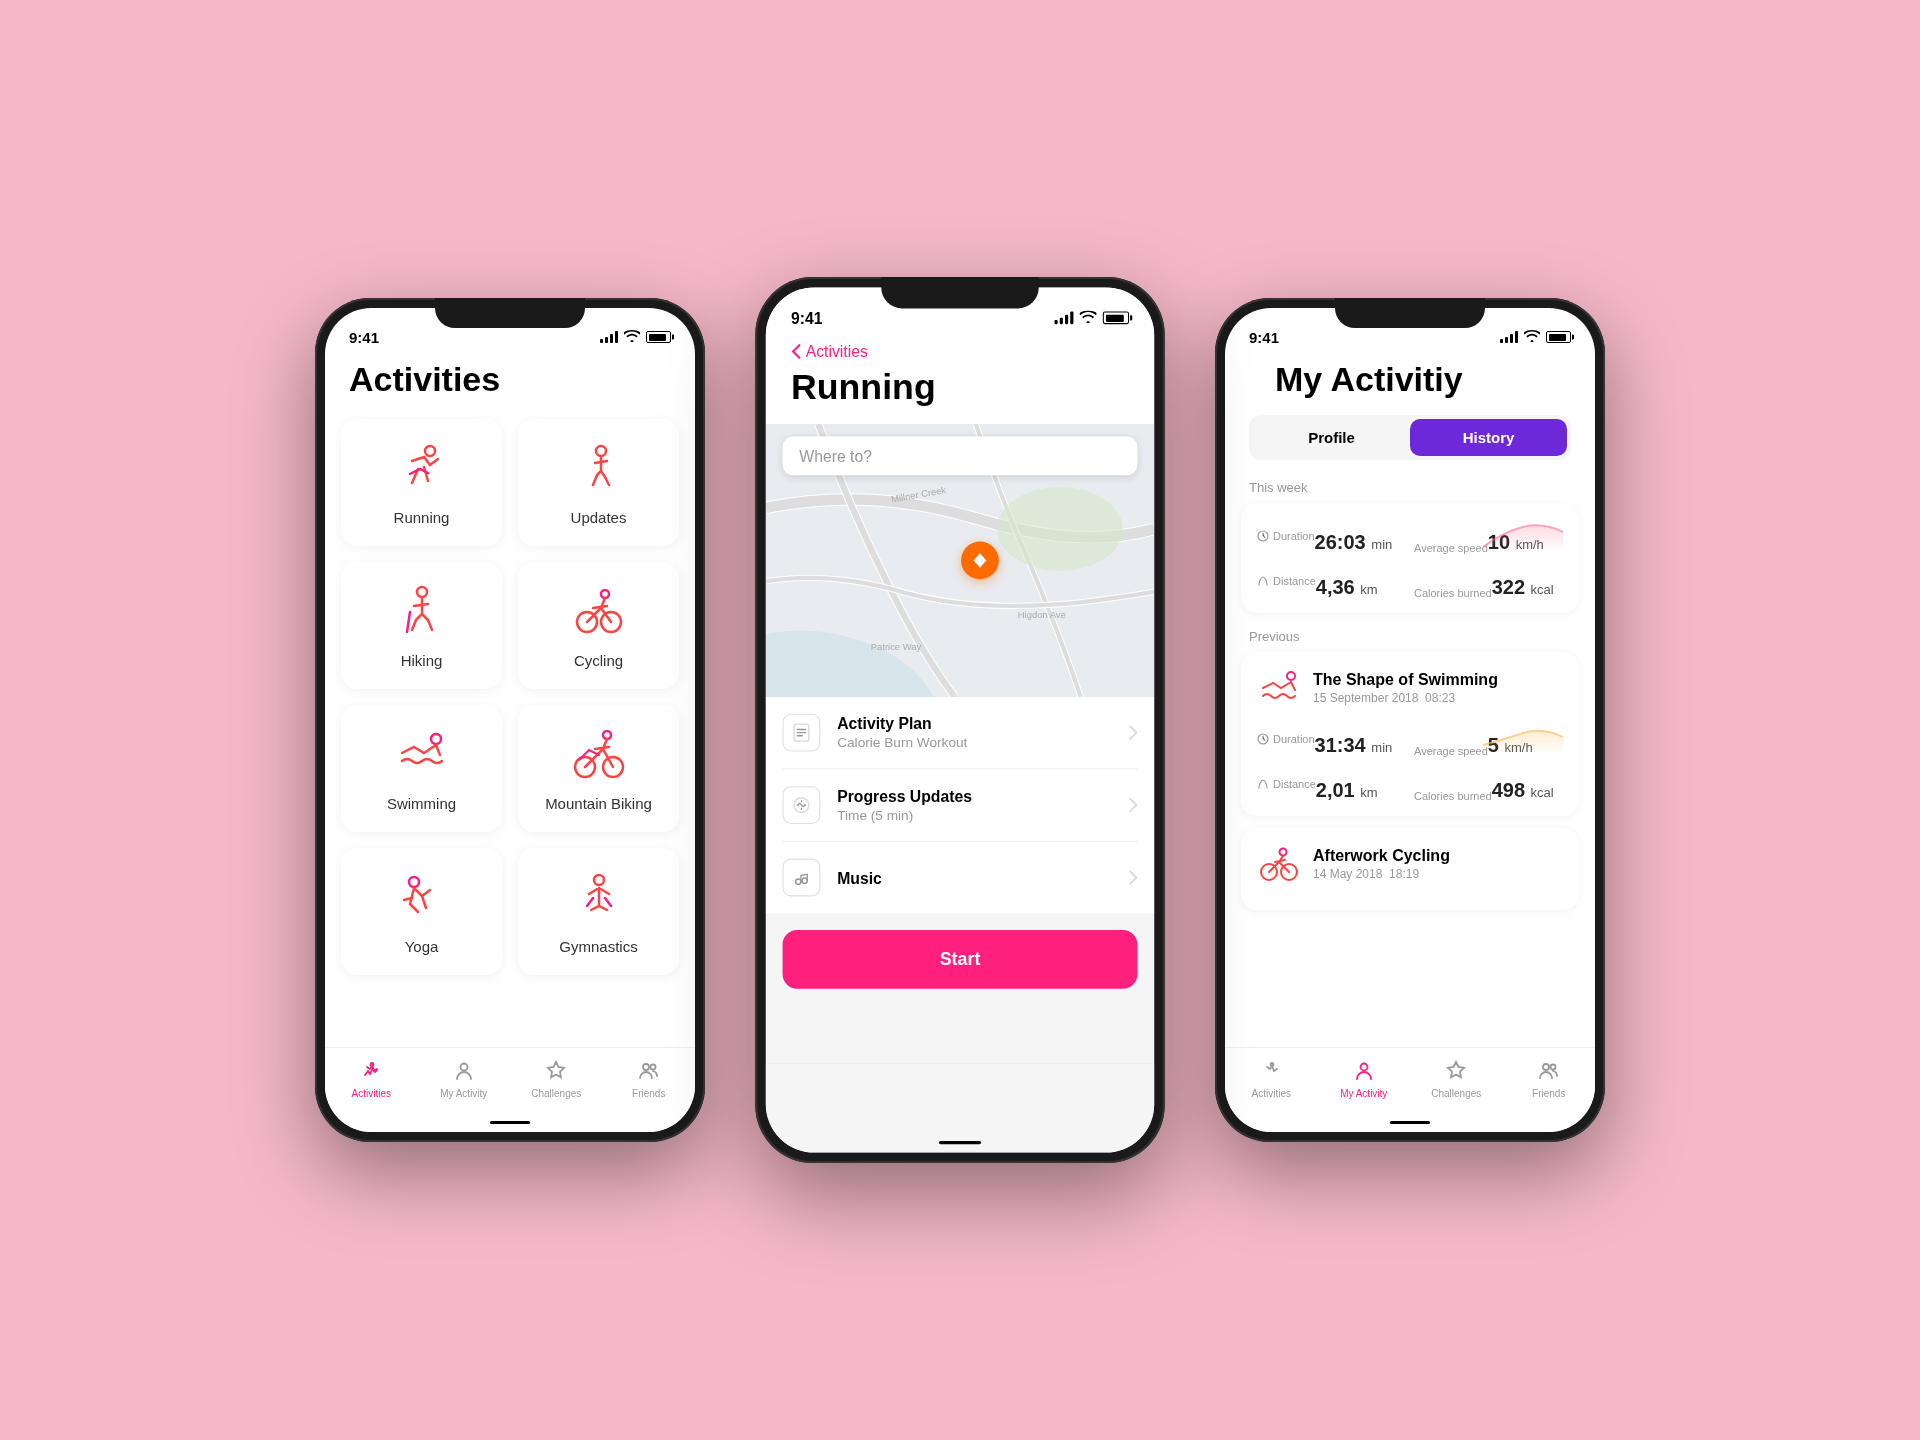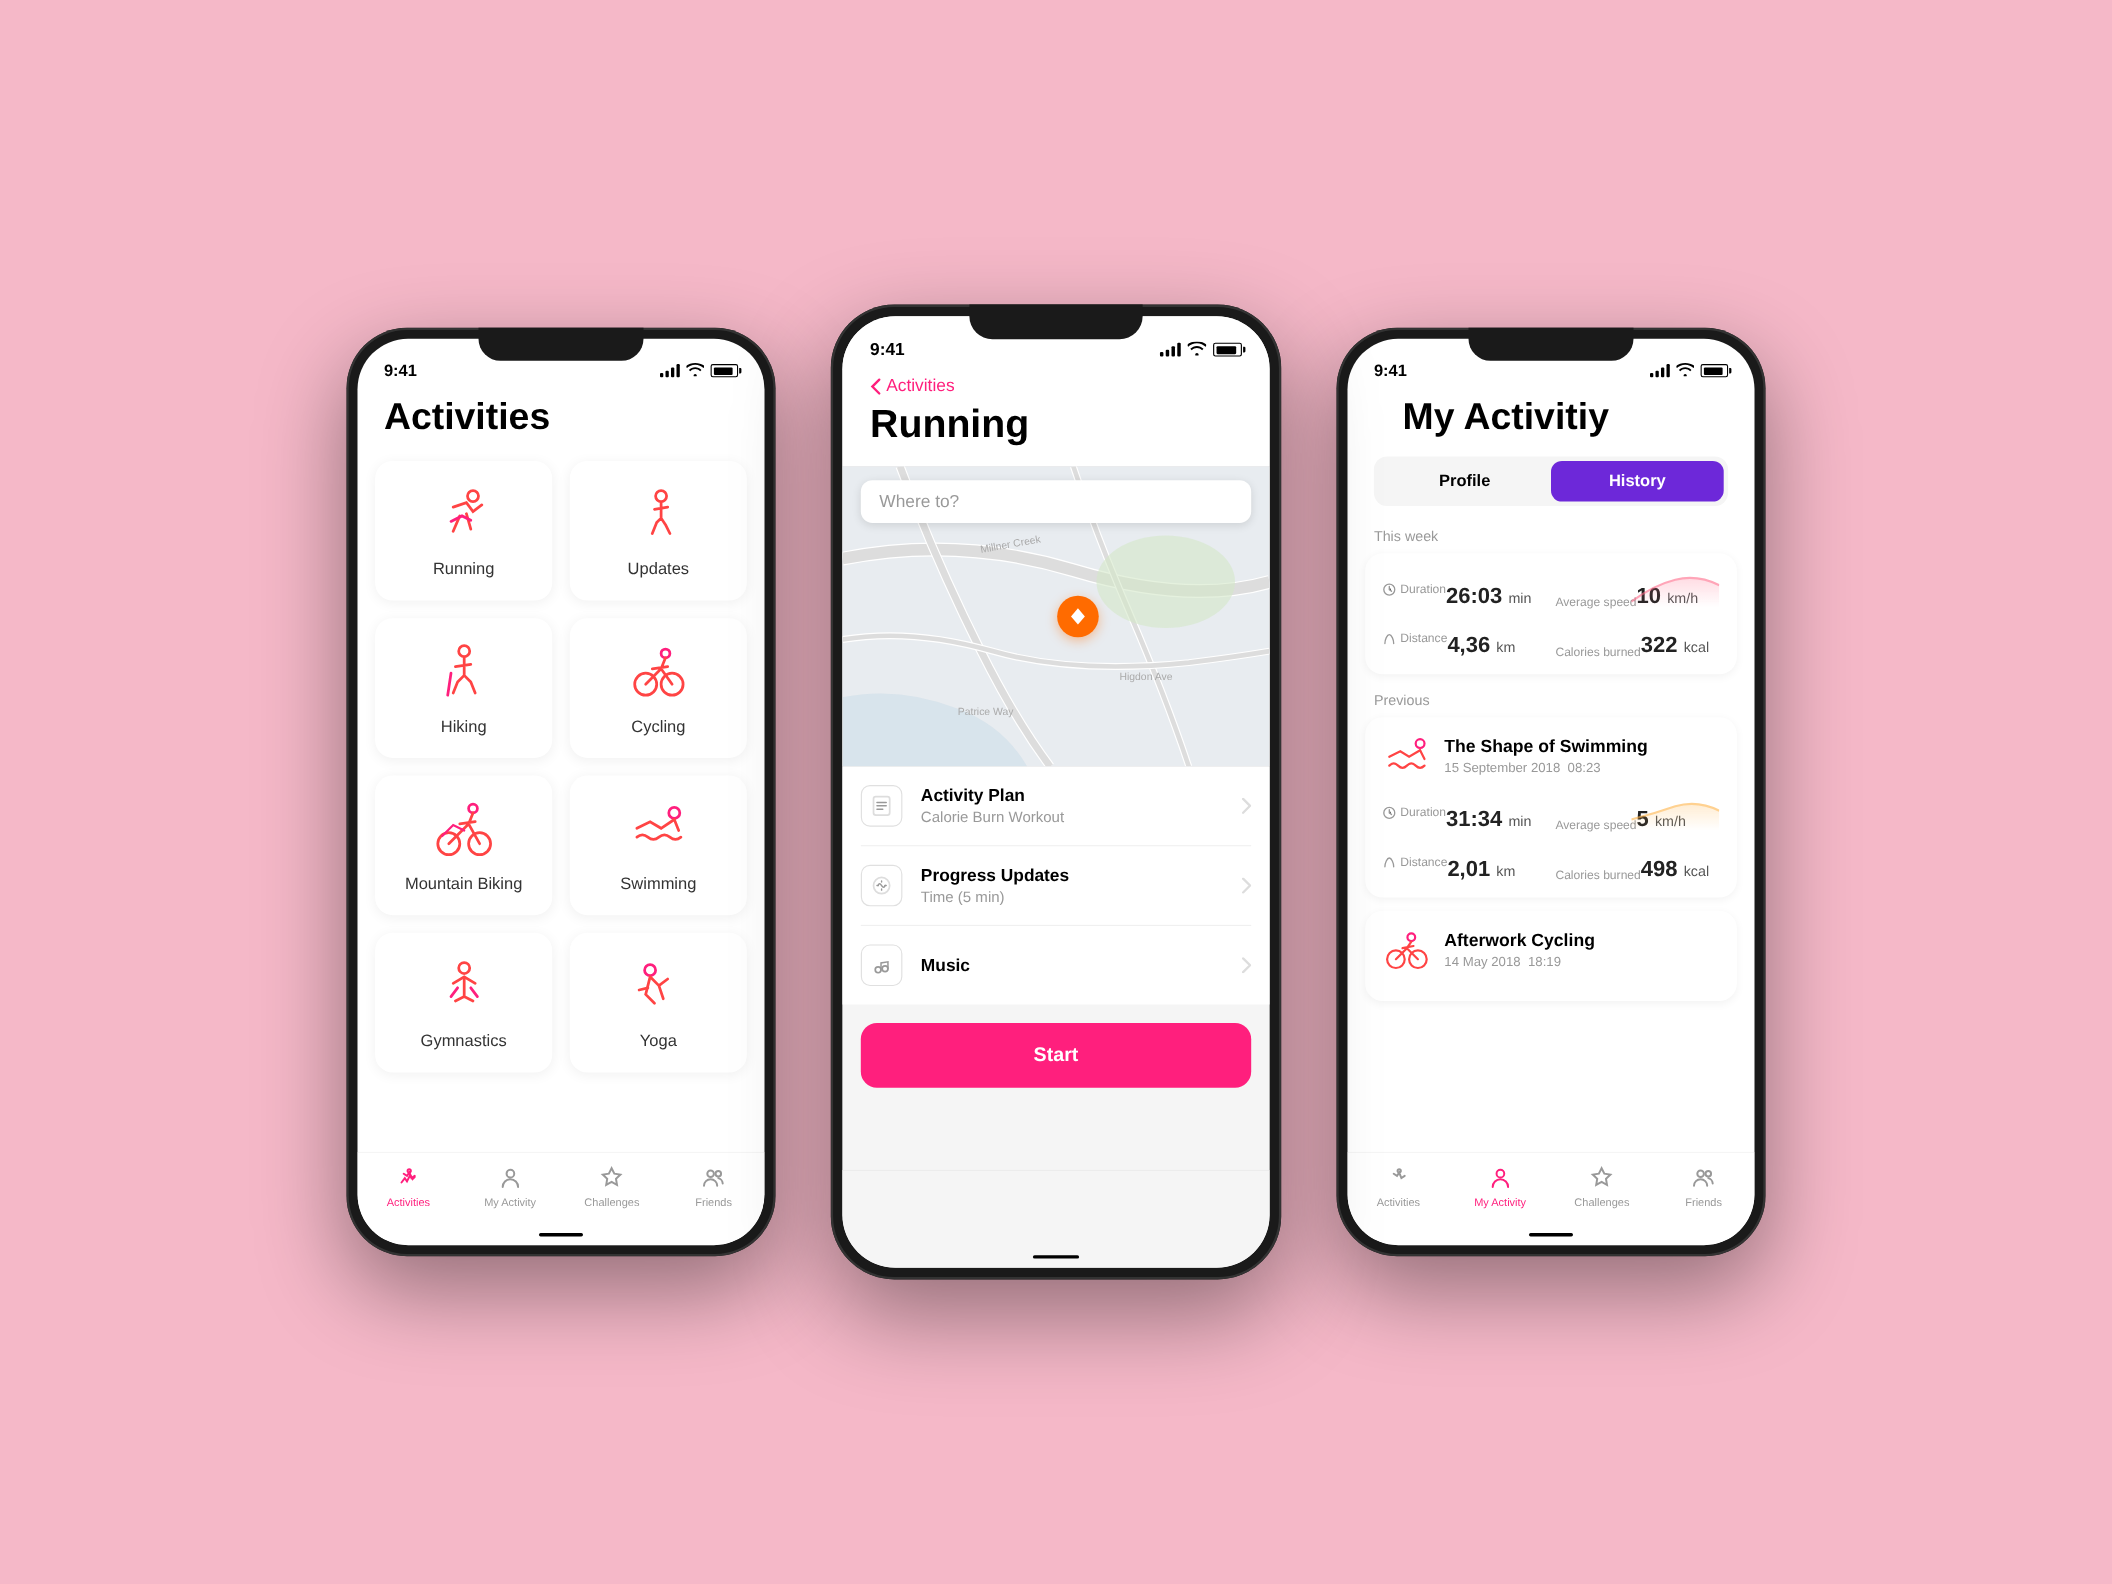--- a/index.html
+++ b/index.html
@@ -541,62 +541,62 @@
               <circle cx="36" cy="12" r="4" stroke="#FF1F7D" stroke-width="2.5" fill="none"></circle>
               <path d="M36 16 L32 26 L18 40 M32 26 L42 40 M24 26 L38 24" stroke="#FF4444" stroke-width="2.5" stroke-linecap="round" fill="none"></path>
             </svg>
           </div>
           <span class="activity-label">Cycling</span>
         </div>
 
         <div class="activity-item">
           <div class="activity-icon">
             <svg viewBox="0 0 60 60" fill="none">
+              <circle cx="44" cy="14" r="5" stroke="#FF1F7D" stroke-width="2.5" fill="none"></circle>
+              <path d="M10 28 L22 22 L32 28 L44 20" stroke="#FF4444" stroke-width="2.5" stroke-linecap="round" fill="none"></path>
+              <path d="M10 36 Q15 32 20 36 Q25 40 30 36 Q35 32 40 36 Q45 40 50 36" stroke="#FF4444" stroke-width="2.5" stroke-linecap="round" fill="none"></path>
+              <path d="M44 20 L48 30" stroke="#FF4444" stroke-width="2.5" stroke-linecap="round" fill="none"></path>
+            </svg>
+          </div>
+          <span class="activity-label">Swimming</span>
+        </div>
+
+        <div class="activity-item">
+          <div class="activity-icon">
+            <svg viewBox="0 0 60 60" fill="none">
               <circle cx="16" cy="42" r="10" stroke="#FF4444" stroke-width="2.5" fill="none"></circle>
               <circle cx="44" cy="42" r="10" stroke="#FF4444" stroke-width="2.5" fill="none"></circle>
               <circle cx="38" cy="10" r="4" stroke="#FF1F7D" stroke-width="2.5" fill="none"></circle>
               <path d="M38 14 L34 24 L16 42 M34 24 L44 42 M26 24 L40 22" stroke="#FF4444" stroke-width="2.5" stroke-linecap="round" fill="none"></path>
               <path d="M10 35 L20 25 L30 30" stroke="#FF1F7D" stroke-width="2" stroke-linecap="round" fill="none"></path>
             </svg>
           </div>
           <span class="activity-label">Mountain Biking</span>
         </div>
 
         <div class="activity-item">
           <div class="activity-icon">
             <svg viewBox="0 0 60 60" fill="none">
-              <circle cx="44" cy="14" r="5" stroke="#FF1F7D" stroke-width="2.5" fill="none"></circle>
-              <path d="M10 28 L22 22 L32 28 L44 20" stroke="#FF4444" stroke-width="2.5" stroke-linecap="round" fill="none"></path>
-              <path d="M10 36 Q15 32 20 36 Q25 40 30 36 Q35 32 40 36 Q45 40 50 36" stroke="#FF4444" stroke-width="2.5" stroke-linecap="round" fill="none"></path>
-              <path d="M44 20 L48 30" stroke="#FF4444" stroke-width="2.5" stroke-linecap="round" fill="none"></path>
-            </svg>
-          </div>
-          <span class="activity-label">Swimming</span>
+              <circle cx="22" cy="14" r="5" stroke="#FF1F7D" stroke-width="2.5" fill="none"></circle>
+              <path d="M22 20 L18 36 L26 44M22 20 L30 28M30 28 L38 22 M30 28 L34 40" stroke="#FF4444" stroke-width="2.5" stroke-linecap="round" fill="none"></path>
+              <path d="M12 32 L20 30" stroke="#FF4444" stroke-width="2.5" stroke-linecap="round" fill="none"></path>
+            </svg>
+          </div>
+          <span class="activity-label">Yoga</span>
         </div>
 
         <div class="activity-item">
           <div class="activity-icon">
             <svg viewBox="0 0 60 60" fill="none">
               <circle cx="30" cy="12" r="5" stroke="#FF4444" stroke-width="2.5" fill="none"></circle>
               <path d="M20 26 L30 20 L40 26M30 20 L30 38M22 42 L30 38 L38 42" stroke="#FF4444" stroke-width="2.5" stroke-linecap="round" fill="none"></path>
               <path d="M24 30 L18 38M36 30 L42 38" stroke="#FF1F7D" stroke-width="2.5" stroke-linecap="round" fill="none"></path>
             </svg>
           </div>
           <span class="activity-label">Gymnastics</span>
-        </div>
-
-        <div class="activity-item">
-          <div class="activity-icon">
-            <svg viewBox="0 0 60 60" fill="none">
-              <circle cx="22" cy="14" r="5" stroke="#FF1F7D" stroke-width="2.5" fill="none"></circle>
-              <path d="M22 20 L18 36 L26 44M22 20 L30 28M30 28 L38 22 M30 28 L34 40" stroke="#FF4444" stroke-width="2.5" stroke-linecap="round" fill="none"></path>
-              <path d="M12 32 L20 30" stroke="#FF4444" stroke-width="2.5" stroke-linecap="round" fill="none"></path>
-            </svg>
-          </div>
-          <span class="activity-label">Yoga</span>
         </div>
 
       </div>
 
       <div class="bottom-nav">
         <div class="nav-item">
           <div class="nav-icon">
             <svg width="24" height="24" viewBox="0 0 24 24" fill="none">
               <path d="M13 4a1.5 1.5 0 100 3 1.5 1.5 0 000-3zM8 8l3 2 2-3 2 5 3-2" stroke="#FF1F7D" stroke-width="1.8" stroke-linecap="round" fill="none"></path>
               <path d="M6 16l3-4 2 3 3-6 2 4 2-2" stroke="#FF1F7D" stroke-width="1.8" stroke-linecap="round" fill="none"></path>

